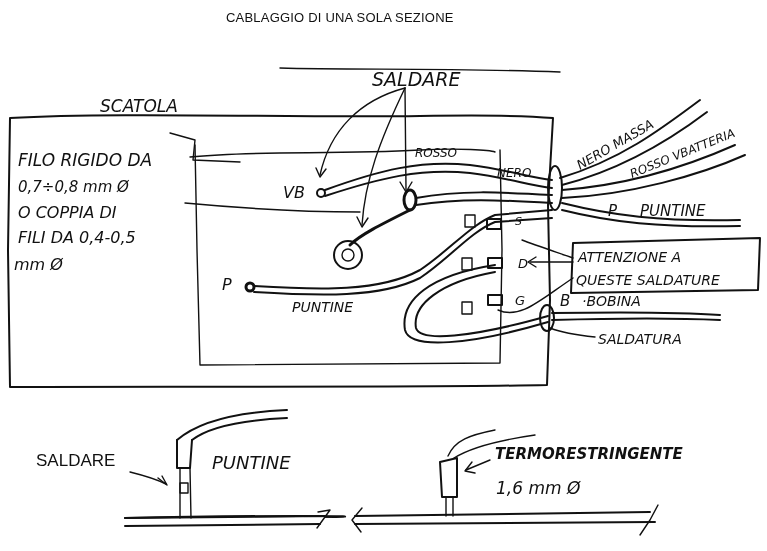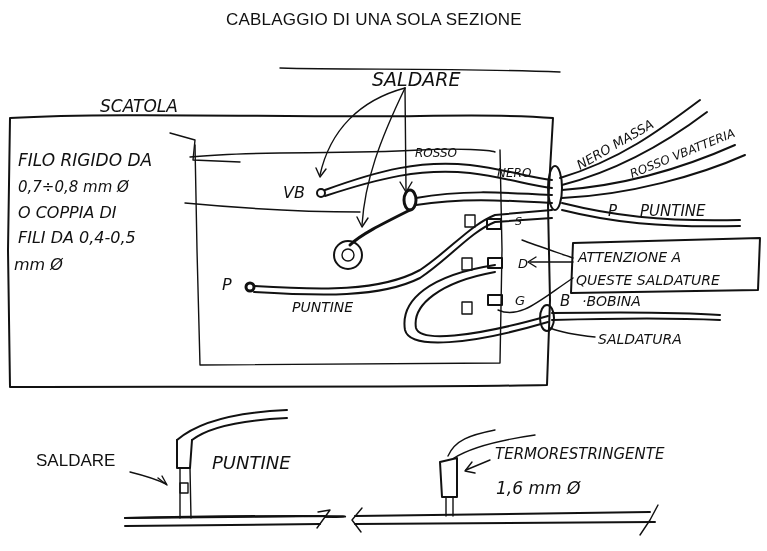--- a/index.html
+++ b/index.html
@@ -1,17 +1,17 @@
 <!DOCTYPE html>
 <html><head>
 <meta charset="utf-8">
 <style>
   html, body { margin: 0; padding: 0; background: #ffffff; }
   body { width: 767px; height: 551px; position: relative; overflow: hidden; font-family: "Liberation Sans", sans-serif; }
-  .title { position: absolute; left: 0; top: 10px; width: 767px; text-align: left; padding-left: 226px; box-sizing: border-box; font-size: 17px; color: #111; letter-spacing: 0.2px; }
+  .title { position: absolute; left: 0; top: 10px; width: 767px; text-align: left; padding-left: 226px; box-sizing: border-box; font-size: 13px; color: #111; letter-spacing: 0.2px; }
   svg.draw { position: absolute; left: 0; top: 0; width: 767px; height: 551px; }
   svg text { font-family: "DejaVu Sans", sans-serif; fill: #111; }
   .hand { font-family: "DejaVu Sans", sans-serif; font-style: italic; }
   .lbl-print { position: absolute; font-size: 17px; color: #111; }
   .w { fill: none; stroke: #111; stroke-width: 2; stroke-linecap: round; stroke-linejoin: round; }
   .wt { fill: none; stroke: #111; stroke-width: 1.4; stroke-linecap: round; stroke-linejoin: round; }
   .wb { fill: none; stroke: #111; stroke-width: 3; stroke-linecap: round; stroke-linejoin: round; }
 </style>
 </head>
 <body>
@@ -127,14 +127,14 @@
   <path class="w" d="M440,462 L442,497 L457,497 L457,458 Z"></path>
   <path class="wt" d="M446,497 L446,516 M453,497 L453,516"></path>
   <path class="wt" d="M448,456 C455,440 470,435 495,430"></path>
   <path class="wt" d="M454,458 C470,448 500,440 535,435"></path>
   <path class="wt" d="M490,460 L466,470"></path>
   <path class="wt" d="M472,462 L465,471 L475,473"></path>
 </svg>
 
 <div class="lbl-print" style="left:36px; top:451px;">SALDARE</div>
 <div class="lbl-print hand" style="left:212px; top:452px; font-size:18px;">PUNTINE</div>
-<div class="lbl-print hand" style="left:495px; top:445px; font-size:15px;">TERMORESTRINGENTE</div>
+<div class="lbl-print hand" style="left:495px; top:445px; font-size:15px;font-weight:bold;">TERMORESTRINGENTE</div>
 <div class="lbl-print hand" style="left:496px; top:478px; font-size:17px;">1,6 mm Ø</div>
 
 </body></html>

